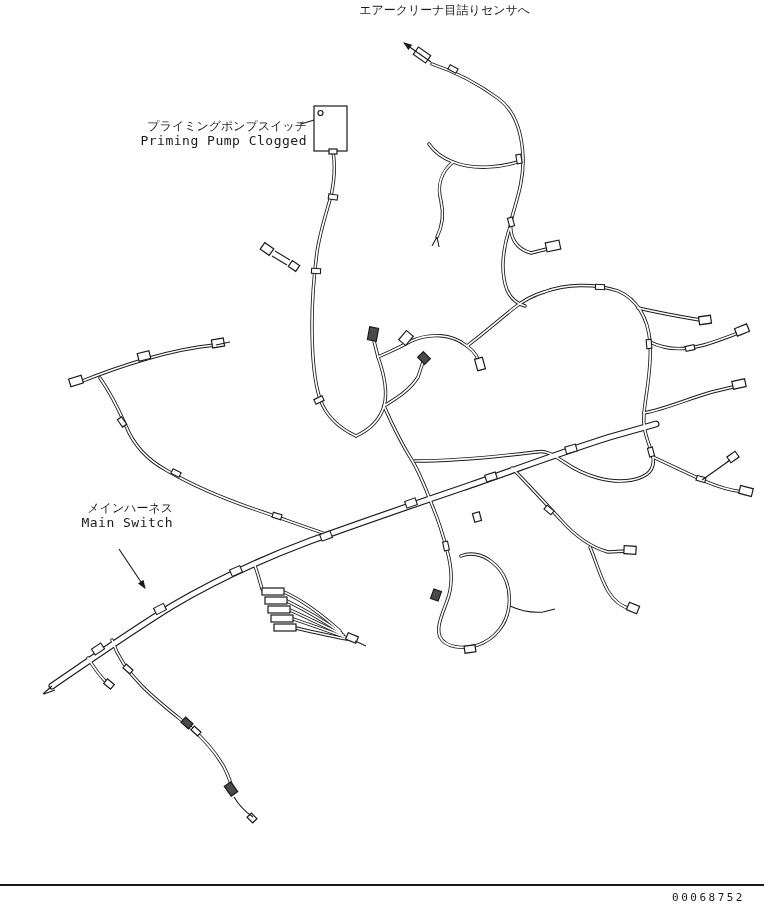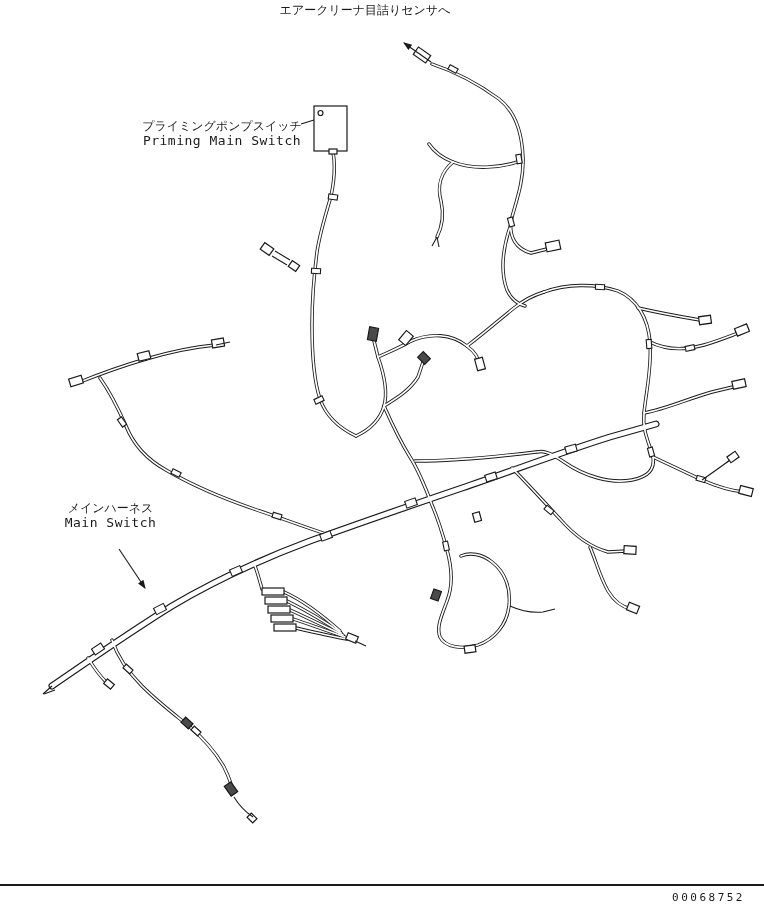--- a/index.html
+++ b/index.html
@@ -1,18 +1,18 @@
 <!DOCTYPE html>
 <html style="--ink: #1a1a1a; --paper: #ffffff;"><head>
 <meta charset="utf-8">
 <style>
   html,body{margin:0;padding:0;background:#fff}
   .page{position:relative;width:764px;height:913px;background:var(--paper,#fff);
         font-family:"DejaVu Sans Mono","Liberation Mono",monospace;color:var(--ink,#1a1a1a);overflow:hidden}
-  .label{position:absolute;text-align:center;line-height:1.2;white-space:nowrap}
+  .label{position:absolute;text-align:right;line-height:1.2;white-space:nowrap}
   .label .jp{font-size:12px;font-family:"DejaVu Sans","Liberation Sans",sans-serif;display:block}
   .label .en{font-size:13px;letter-spacing:.5px;display:block}
   #part-number{position:absolute;top:891px;left:645px;width:100px;text-align:right;
                font-size:11px;letter-spacing:2.5px}
   .rule{position:absolute;left:0;top:884px;width:764px;height:2px;background:var(--ink,#1a1a1a)}
   svg{position:absolute;left:0;top:0}
   #wires path{stroke:var(--ink,#1a1a1a);stroke-width:3.4;fill:none;stroke-linecap:round;stroke-linejoin:round}
   #wires path.trunk{stroke-width:7}
   #wires-core path{stroke:#fff;stroke-width:1.7;fill:none;stroke-linecap:round;stroke-linejoin:round}
   #wires-core path.trunk{stroke-width:4.6}
@@ -195,21 +195,21 @@
       <path d="M216,345 l14,-3"></path>
     </g>
   </svg>
 
   <div class="label" style="left:200px;top:3px;width:330px">
     <span class="jp">エアークリーナ目詰りセンサへ</span>
   </div>
 
   <div class="label" style="left:137px;top:119px;width:170px">
     <span class="jp">プライミングポンプスイッチ</span>
-    <span class="en">Priming Main Switch</span>
+    <span class="en">Priming Pump Clogged</span>
   </div>
 
   <div class="label" style="left:48px;top:501px;width:125px">
     <span class="jp">メインハーネス</span>
     <span class="en">Main Switch</span>
   </div>
 
   <div class="rule"></div>
 
   <div id="part-number">00068752</div>

